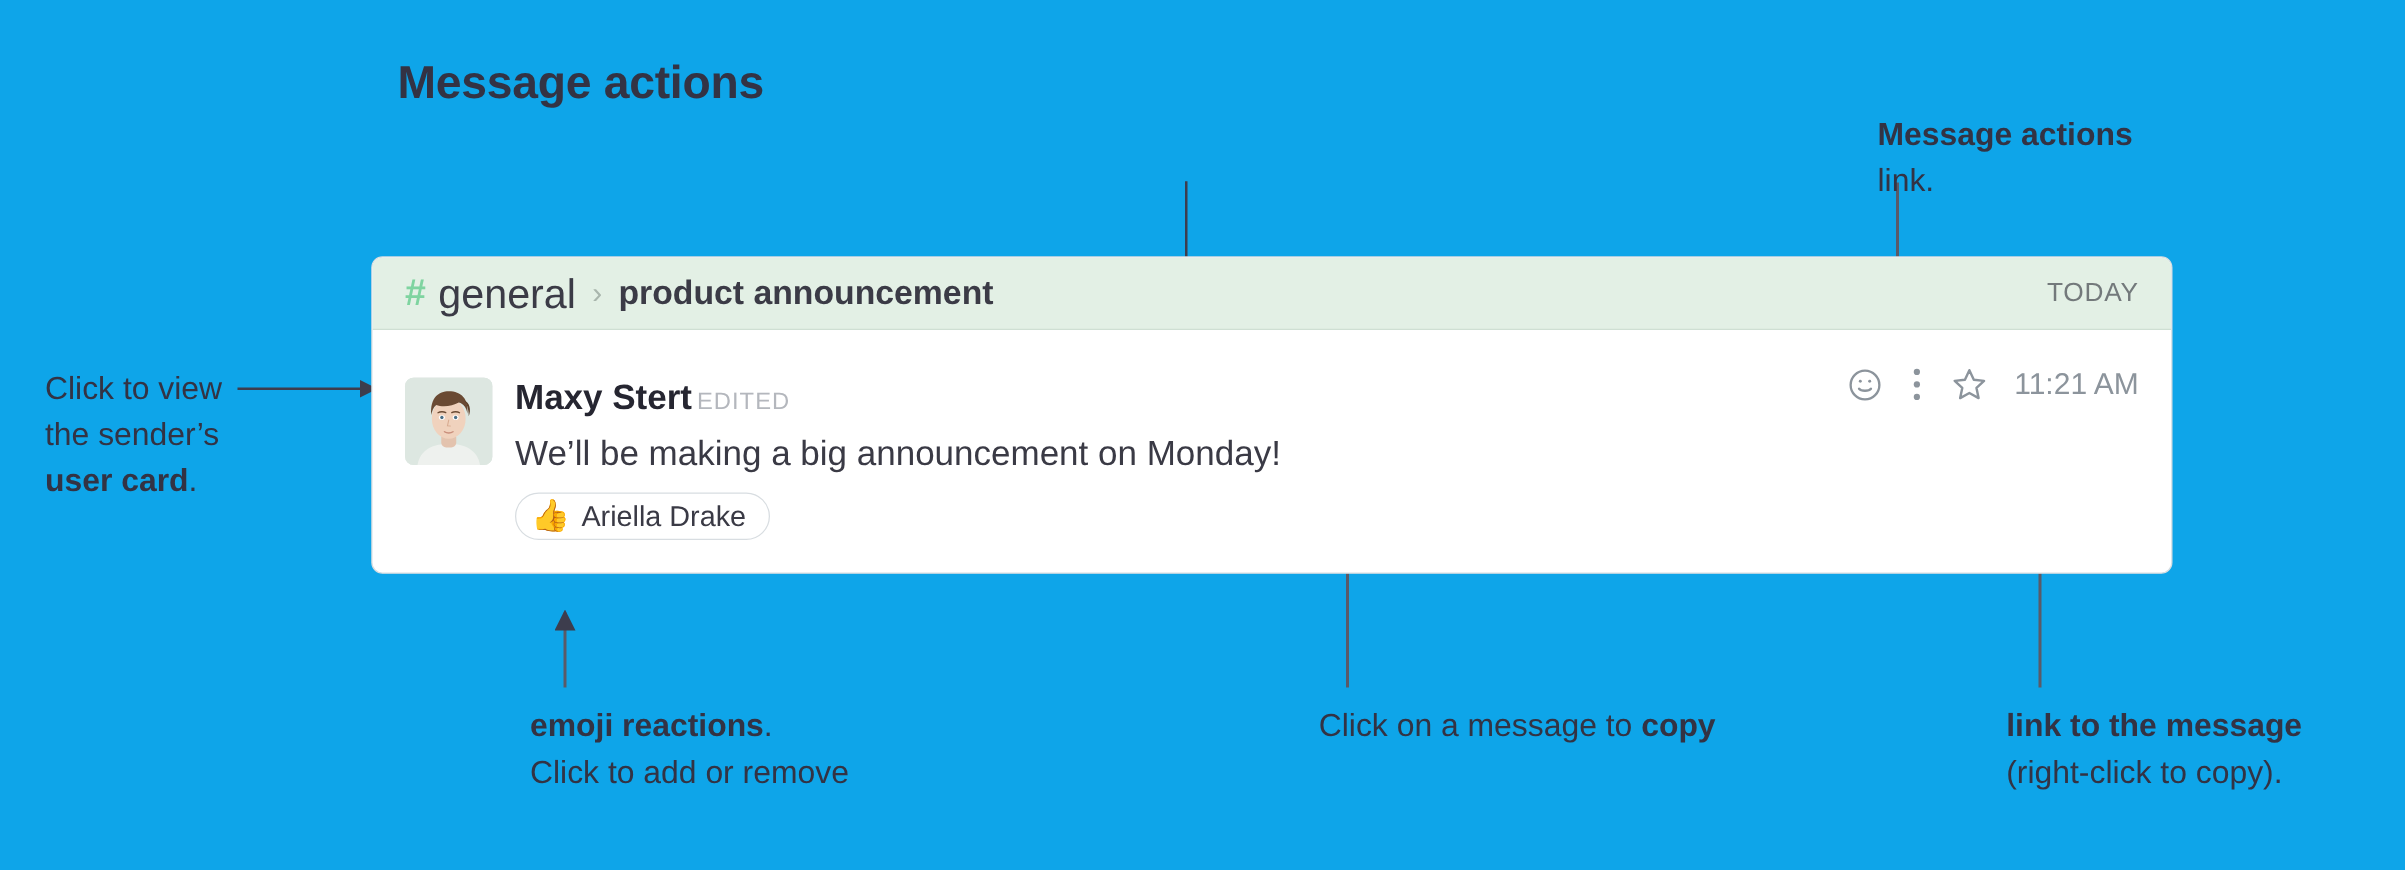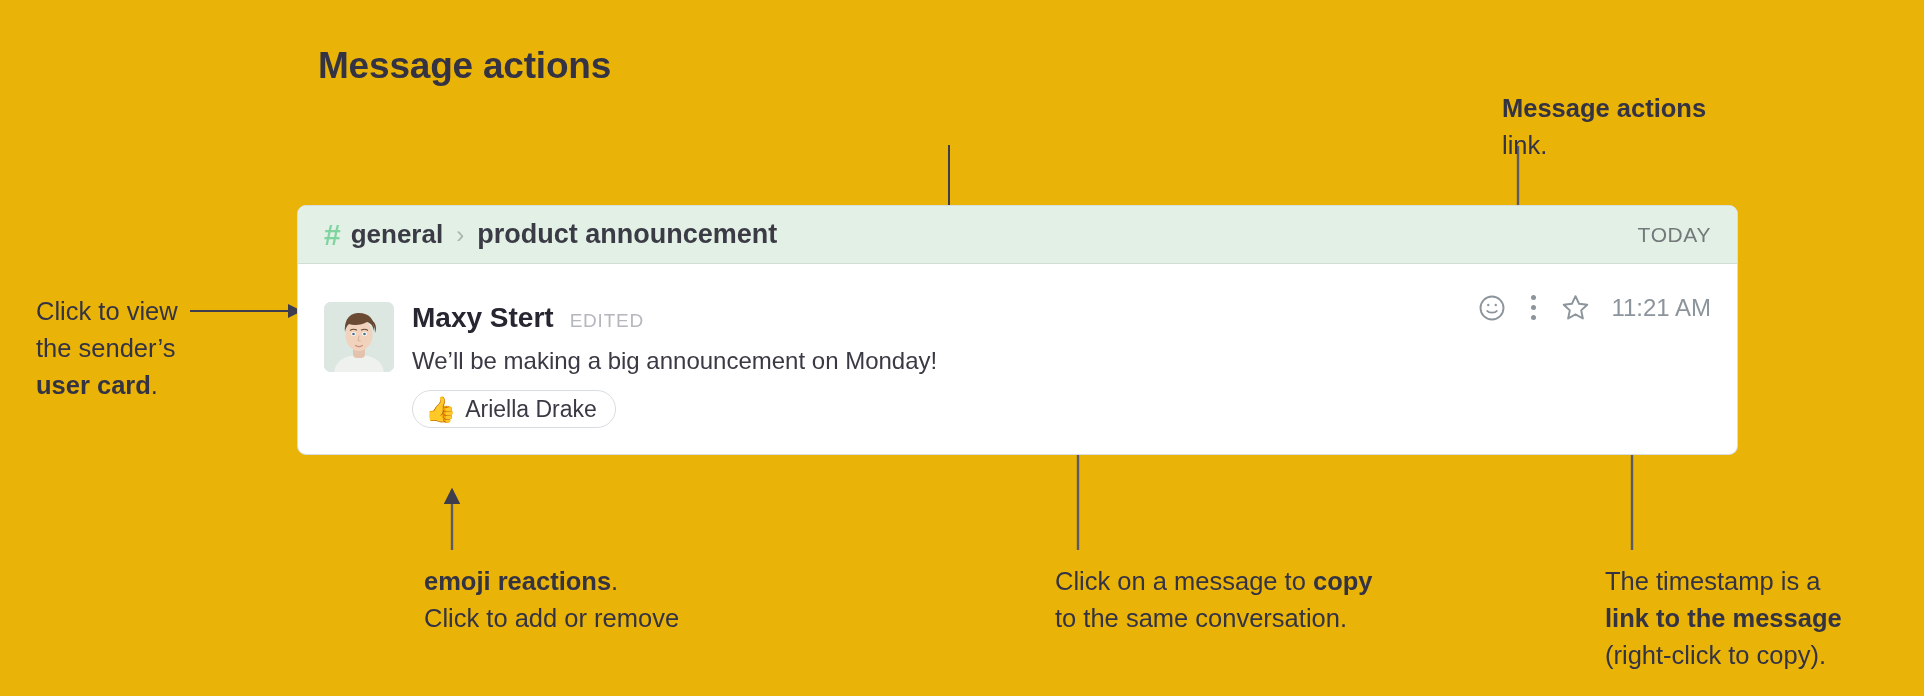--- a/index.html
+++ b/index.html
@@ -9,21 +9,21 @@
   }
   body {
     font-family: "Liberation Sans", sans-serif;
     color: #32323f;
     -webkit-font-smoothing: antialiased;
   }
   #stage {
     position: relative;
     width: 1924px;
     height: 696px;
-    background: #eab308;
+    background: #0ea5e9;
     overflow: hidden;
   }
 
   
   .page-title {
     position: absolute;
     left: 318px;
     top: 45px;
     font-size: 37px;
     font-weight: 700;
@@ -83,22 +83,22 @@
   }
   .hash-icon {
     font-size: 30px;
     font-weight: 700;
     color: #7fd4a0;
     line-height: 1;
     margin-right: 10px;
     display: inline-block;
   }
   .channel-name {
-    font-size: 26px;
-    font-weight: 700;
+    font-size: 33px;
+    font-weight: 400;
     color: #3b3b46;
     white-space: nowrap;
   }
   .breadcrumb-sep {
     font-size: 24px;
     color: #a9b6ad;
     margin: 0 13px;
     line-height: 1;
   }
   .topic-name {
@@ -144,25 +144,25 @@
   .sender-name {
     font-size: 28px;
     font-weight: 700;
     color: #262631;
     white-space: nowrap;
   }
   .edited-badge {
     font-size: 19px;
     color: #b4b7bd;
     letter-spacing: 0.8px;
-    margin-left: 16px;
+    margin-left: 4px;
     white-space: nowrap;
   }
   .msg-text {
-    font-size: 24px;
+    font-size: 28px;
     color: #3a3a45;
     margin-top: 11px;
     white-space: nowrap;
   }
   .reactions { margin-top: 15px; }
   .reaction-pill {
     display: inline-flex;
     align-items: center;
     border: 1px solid #d8dde1;
     border-radius: 19px;
@@ -253,25 +253,23 @@
     <div><b>user card</b><span>.</span></div>
   </div>
 
   <div class="annot annot-emoji">
     <div><b>emoji reactions</b><span>.</span></div>
     <div>Click to add or remove</div>
   </div>
 
   <div class="annot annot-reply">
     <div><span>Click on a message to </span><b>copy</b></div>
-    <div>to the same conversation.</div>
   </div>
 
   <div class="annot annot-timestamp">
-    <div>The timestamp is a</div>
     <div><b>link to the message</b></div>
     <div>(right-click to copy).</div>
   </div>
 
   <div class="card">
 
     <div class="card-header">
       <span class="hash-icon">#</span>
       <span class="channel-name">general</span>
       <span class="breadcrumb-sep">›</span>

